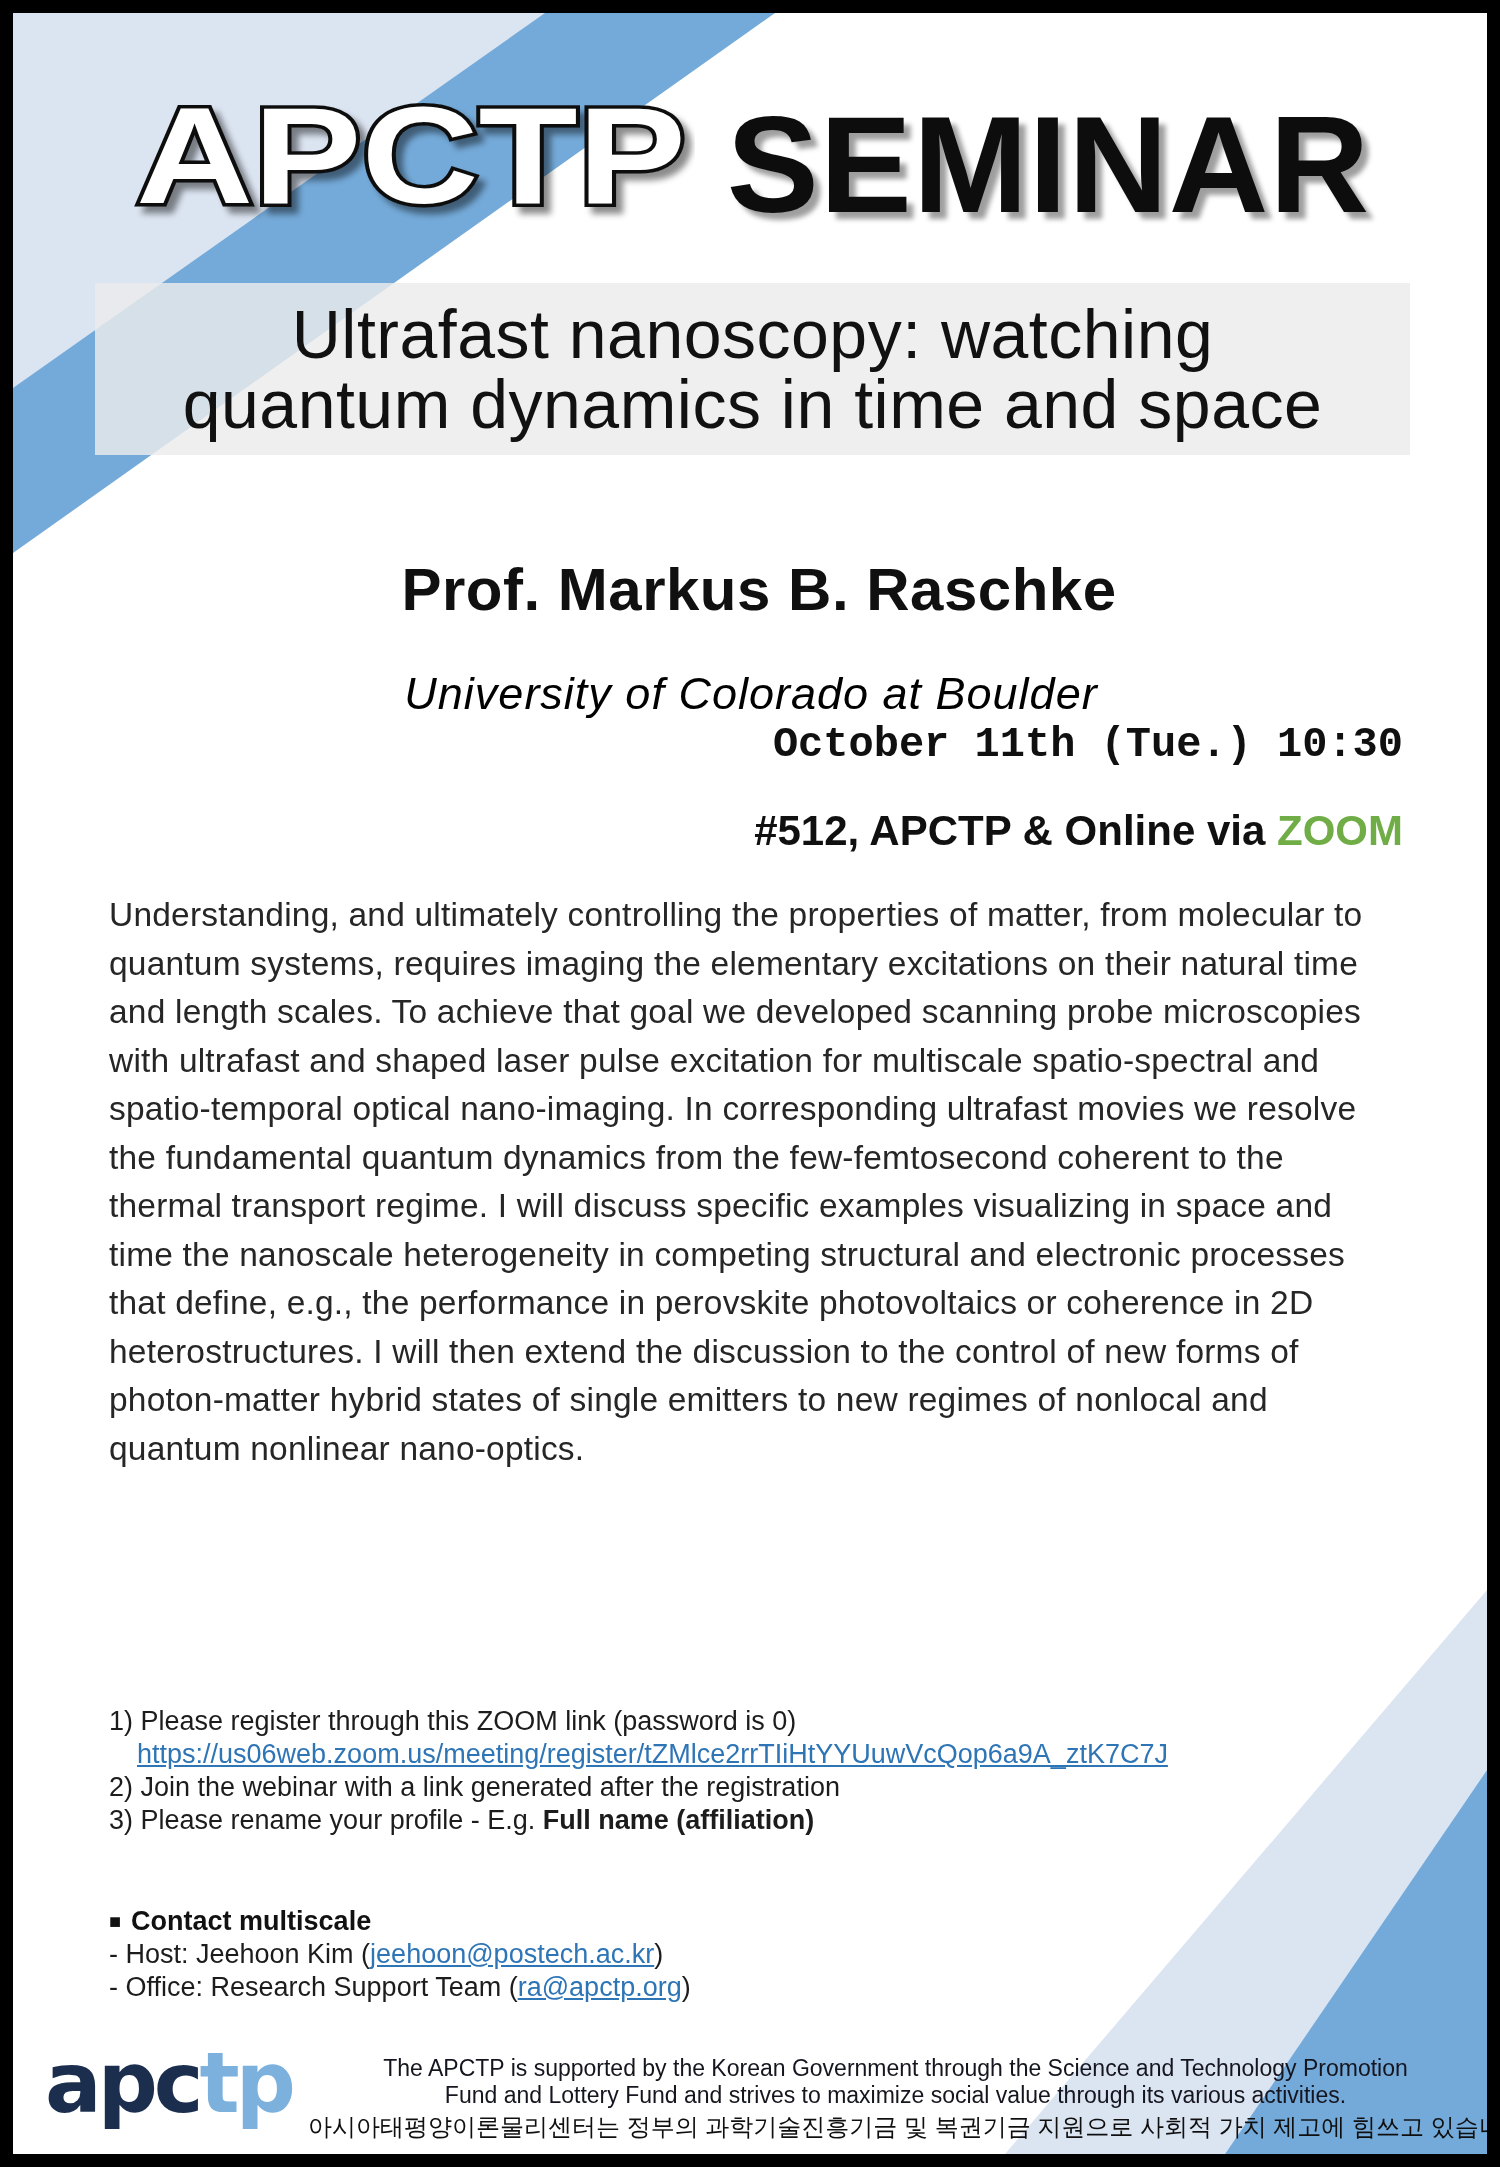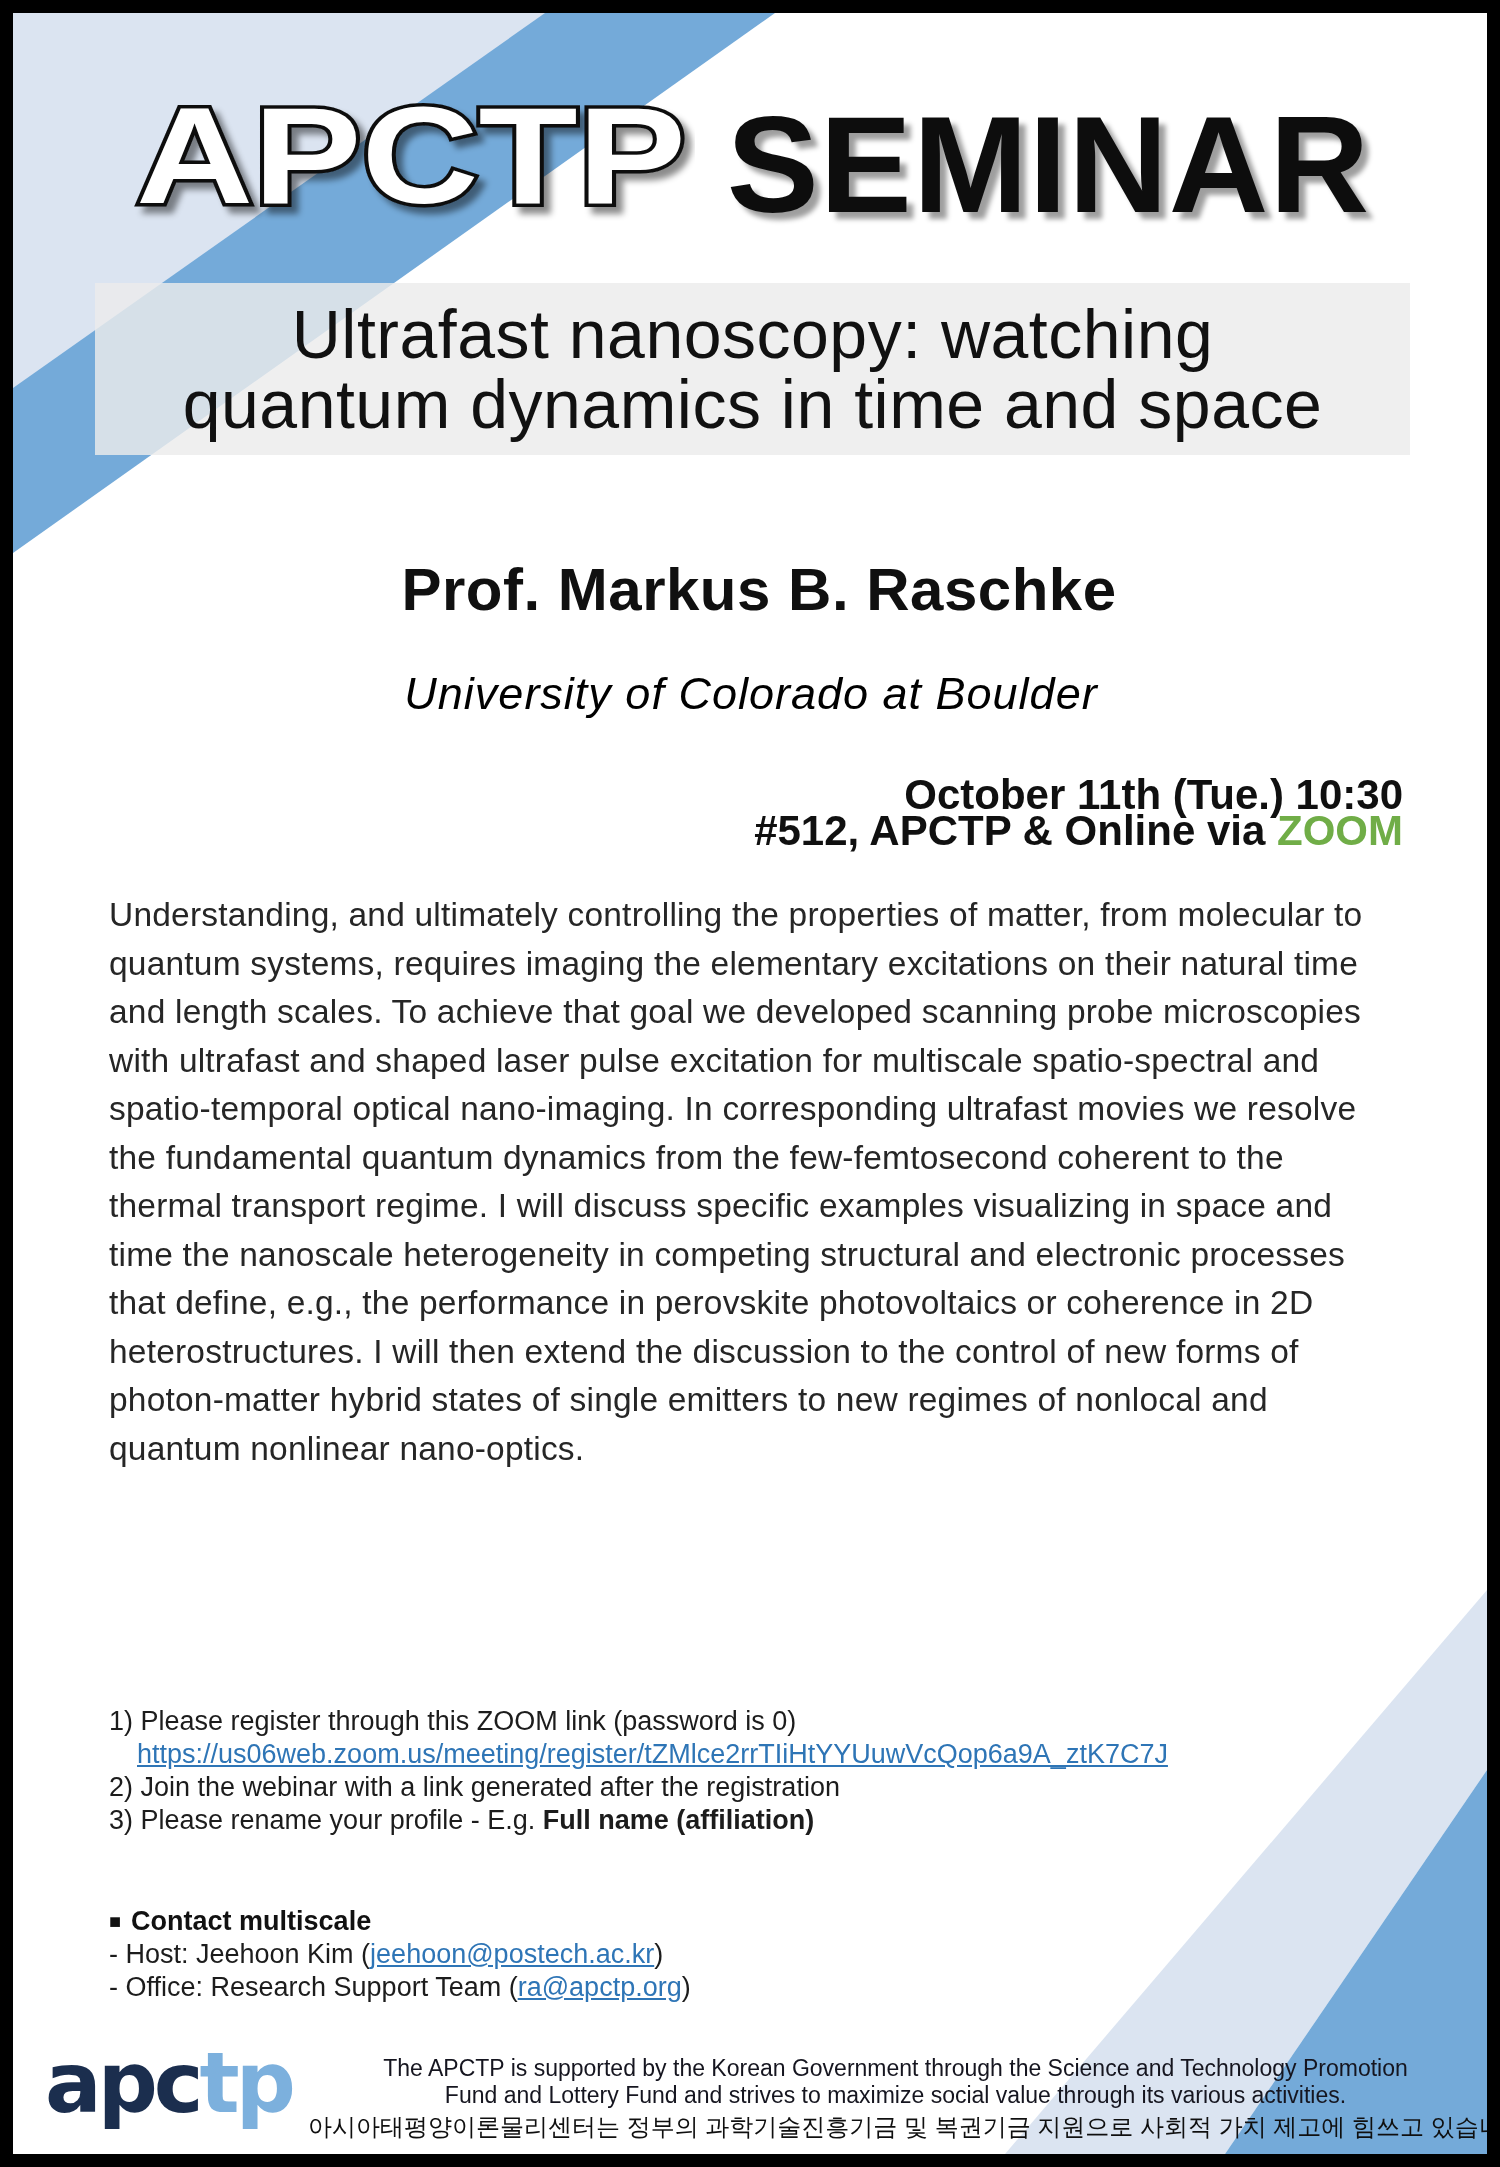--- a/index.html
+++ b/index.html
@@ -48,21 +48,21 @@
     font-size:60px; font-weight:bold; color:#101010; z-index:2; letter-spacing:0.5px;
   }
   .affil {
     position:absolute; left:0; top:655px; width:1476px; text-align:center;
     font-size:45px; font-style:italic; color:#000000; z-index:2; letter-spacing:1px;
   }
   .when, .where {
     position:absolute; left:0; width:1390px; text-align:right;
     font-size:42px; font-weight:bold; color:#101010; z-index:2;
   }
-  .when  { top:758px; }
+  .when  { top:708px;font-family:Liberation Mono, monospace; }
   .where { top:794px; }
   .zoom-green { color:#70ad47; }
   .zoom-light-green { color:#a9d18e; }
 
   .abstract {
     position:absolute; left:96px; top:878px; width:1286px;
     font-size:33.5px; line-height:48.5px; color:#262626;
     letter-spacing:0.2px; z-index:2; text-align:left;
   }
 

